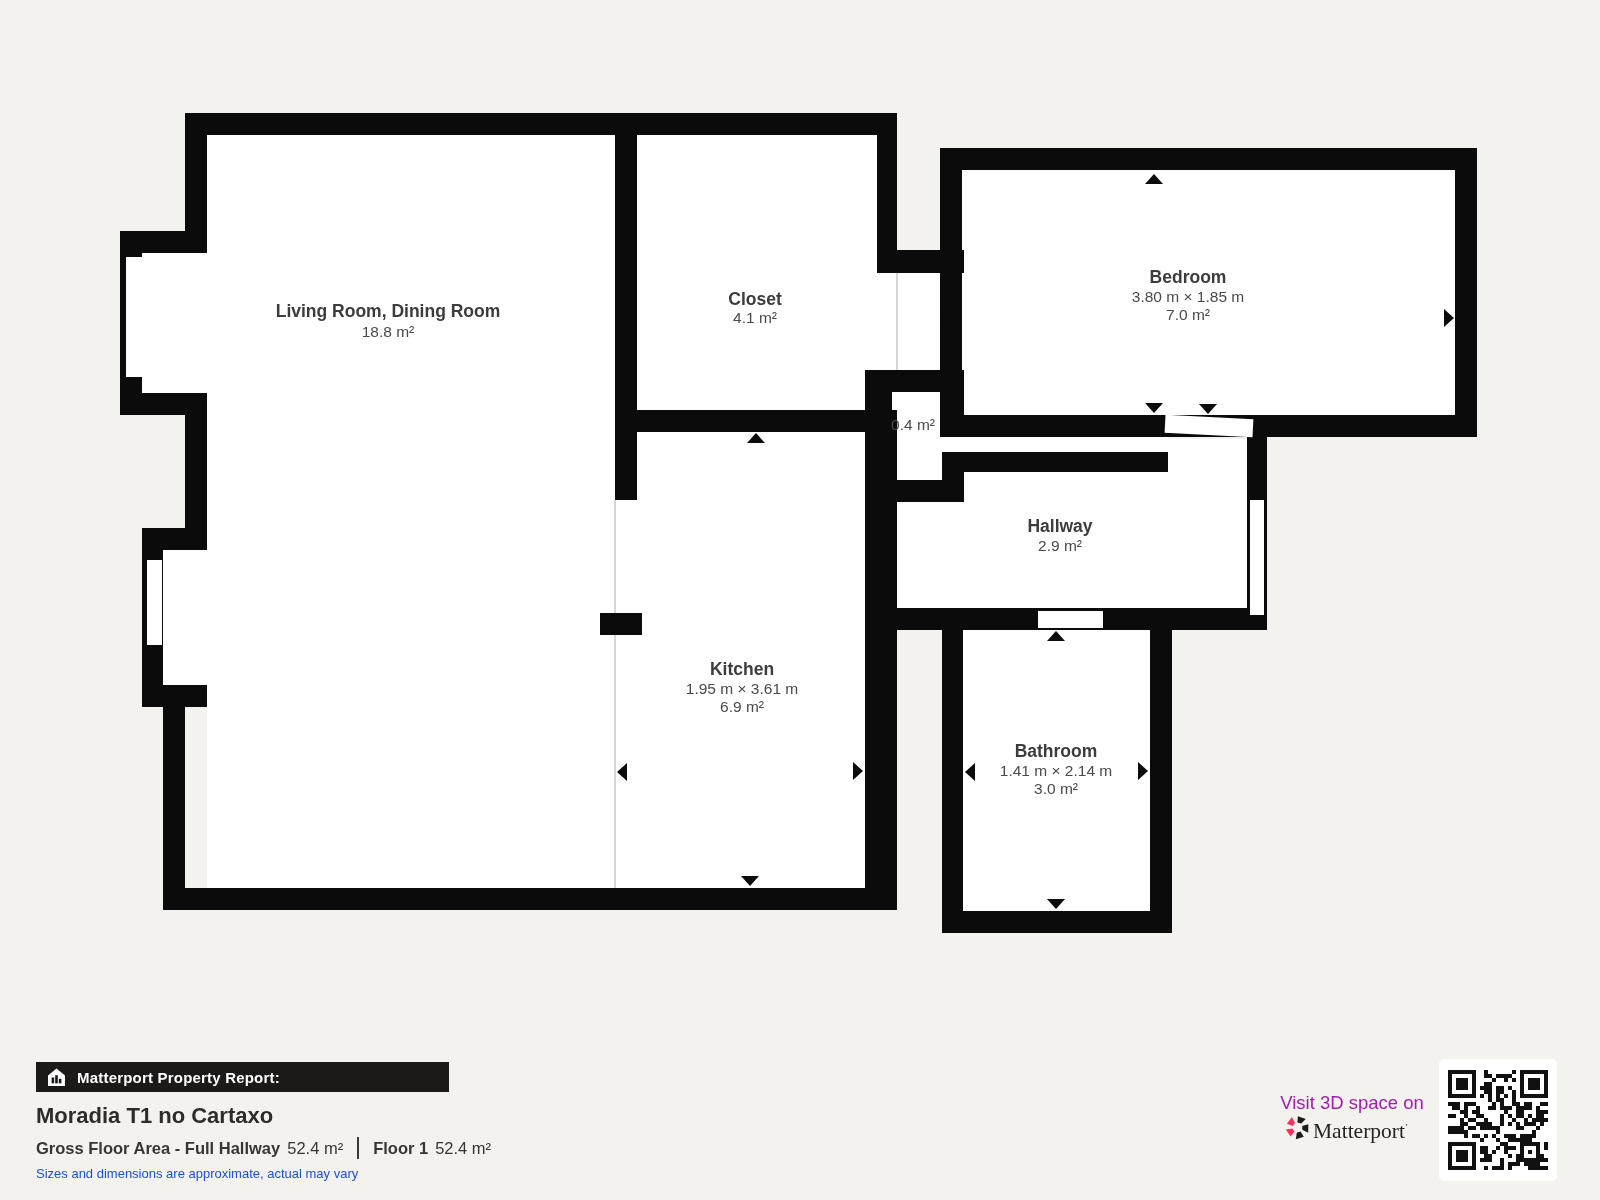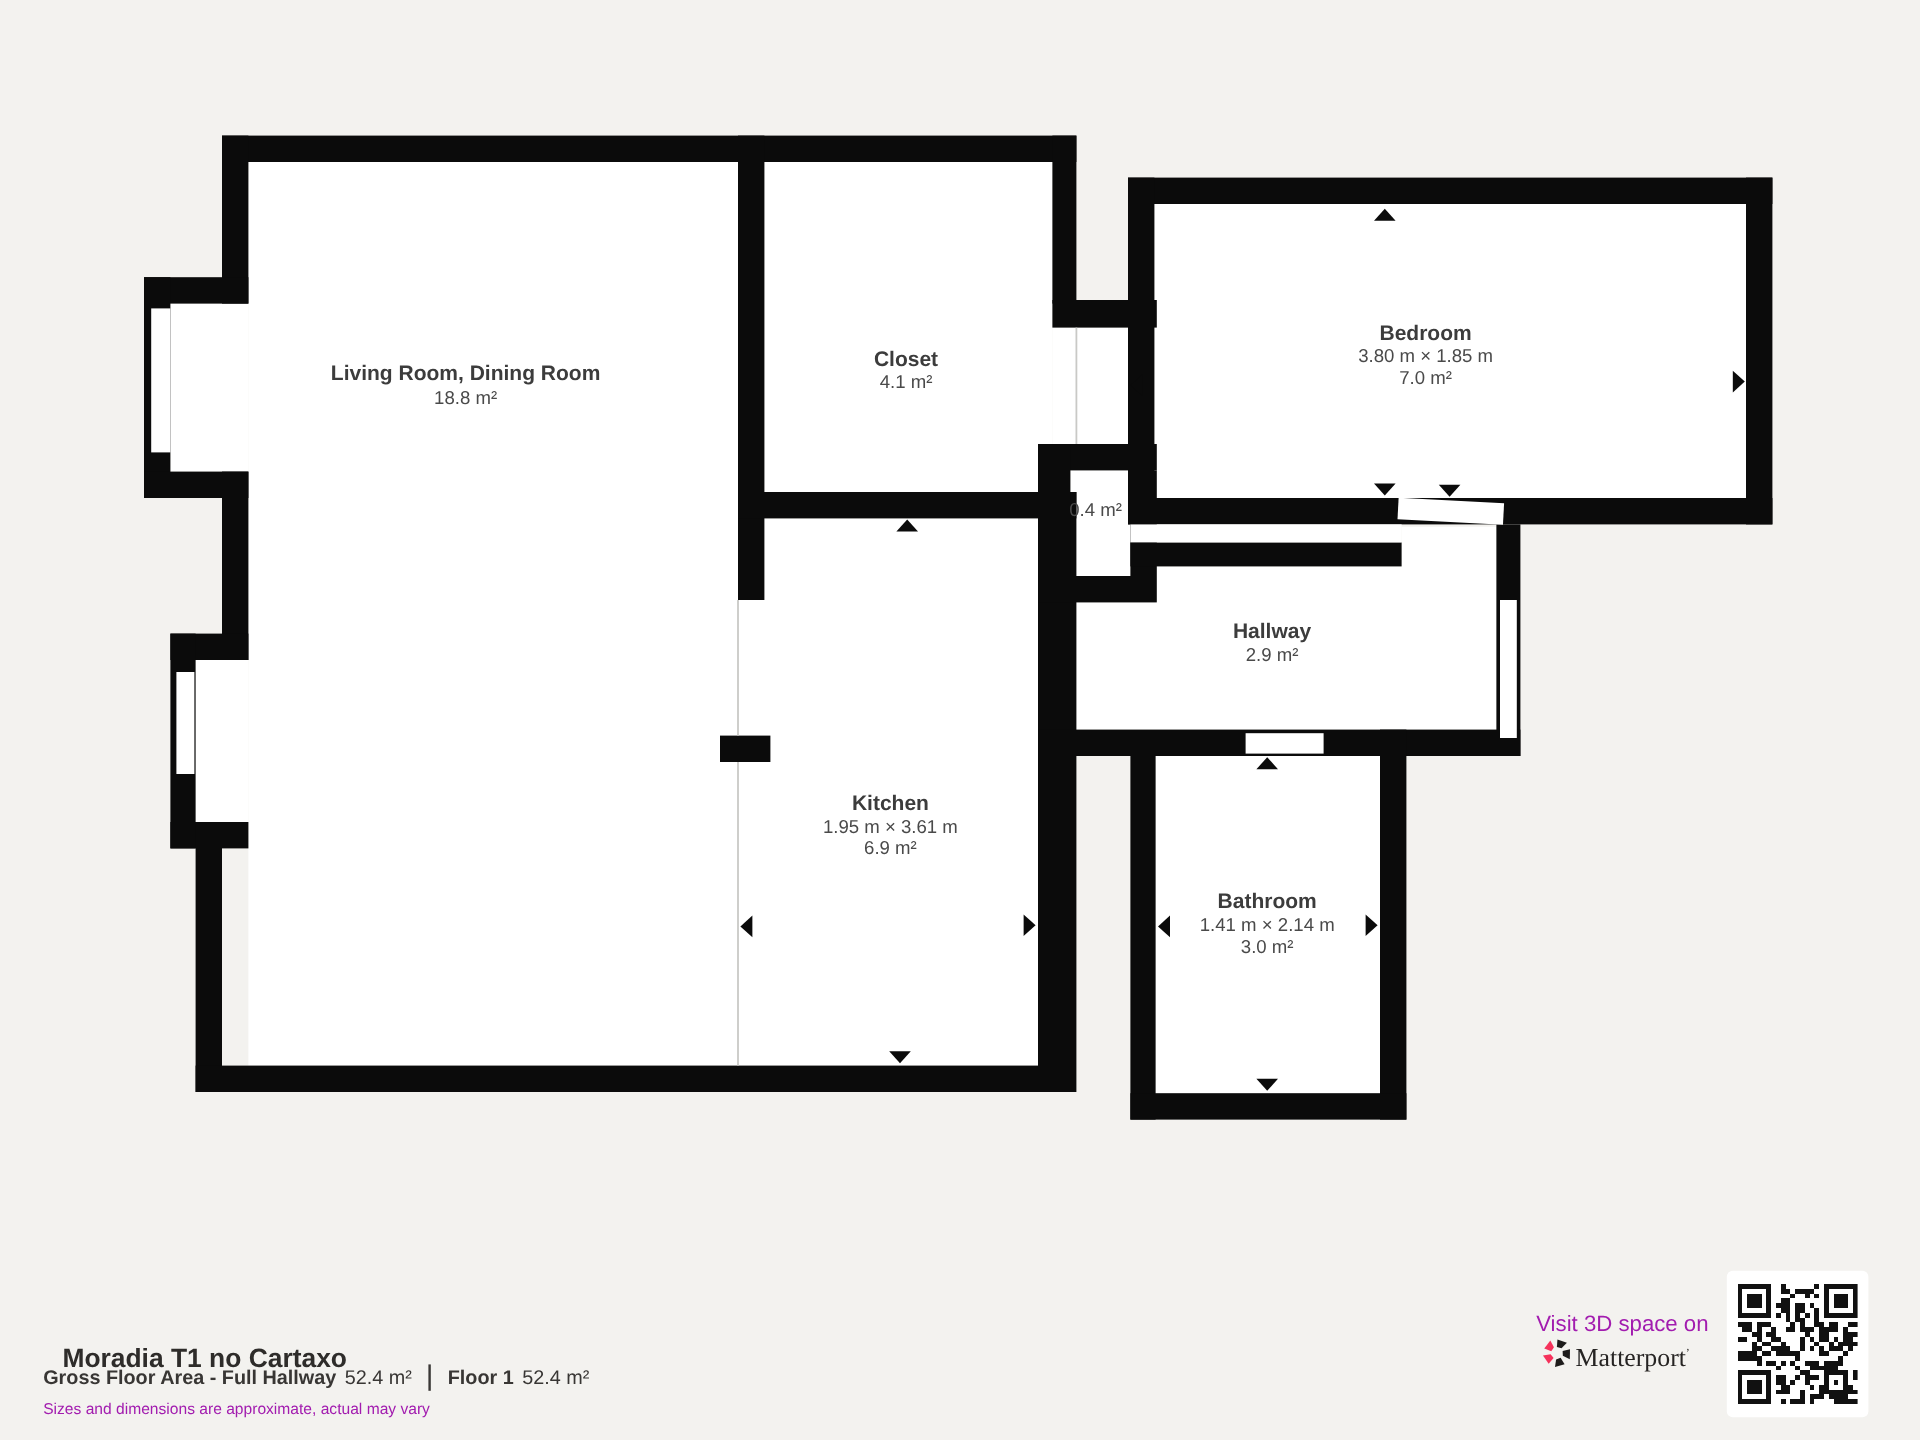--- a/index.html
+++ b/index.html
@@ -5,26 +5,26 @@
   html,body{margin:0;padding:0;}
   body{font-family:"Liberation Sans", sans-serif;}
   .canvas{position:relative;width:1600px;height:1200px;background:#f3f2ef;overflow:hidden;}
   #floorplan{position:absolute;left:0;top:0;}
   .room-title{font-weight:bold;font-size:17.5px;fill:#3c3c3c;}
   .room-line{font-size:15.5px;fill:#4a4a4a;}
   
   .report-bar{position:absolute;left:36px;top:1062px;width:413px;height:30px;background:#1b1a19;
     color:#ffffff;display:flex;align-items:center;gap:11px;padding-left:11px;box-sizing:border-box;
     font-size:15px;font-weight:bold;letter-spacing:.2px;}
-  .property-title{position:absolute;left:36px;top:1103px;margin:16px;font-size:22px;font-weight:bold;color:#2e2c2a;}
+  .property-title{position:absolute;left:36px;top:1103px;margin:0;font-size:22px;font-weight:bold;color:#2e2c2a;}
   .stats{position:absolute;left:36px;top:1137px;font-size:16.5px;color:#383634;display:flex;align-items:center;}
   .stats .b{font-weight:bold;}
   .stats .v{margin-left:7px;}
   .stats .divider{width:2px;height:22px;background:#3a3836;margin:0 14px;}
-  .note{position:absolute;left:36px;top:1166px;font-size:13px;color:#a21caf;}
+  .note{position:absolute;left:36px;top:1166px;font-size:13px;color:#1d4ed8;}
   
   .visit{position:absolute;left:1272px;top:1092px;width:160px;text-align:center;font-size:18.5px;color:#a21caf;}
   .brandrow{position:absolute;left:1284px;top:1114px;display:flex;align-items:flex-start;gap:2px;}
   .wordmark{font-family:"Liberation Serif", serif;font-size:21.5px;color:#262423;line-height:27px;}
   .tm{font-size:9px;vertical-align:super;color:#262423;}
   .qr-box{position:absolute;left:1439px;top:1059px;width:118px;height:122px;background:#ffffff;border-radius:5px;}
   .qr-box svg{position:absolute;left:9px;top:11px;}
 </style>
 </head>
 <body>
@@ -122,20 +122,29 @@
         <text x="742" y="694" text-anchor="middle" class="room-line">1.95 m × 3.61 m</text>
         <text x="742" y="712" text-anchor="middle" class="room-line">6.9 m²</text>
       </g>
       <g>
         <text x="1056" y="757" text-anchor="middle" class="room-title">Bathroom</text>
         <text x="1056" y="776" text-anchor="middle" class="room-line">1.41 m × 2.14 m</text>
         <text x="1056" y="794" text-anchor="middle" class="room-line">3.0 m²</text>
       </g>
     </svg>
 
+  <div class="report-bar">
+    <svg width="19" height="19" viewBox="0 0 19 19">
+      <path d="M9.5,0.5 L18,7.5 V18 H1 V7.5 Z" fill="#ffffff"></path>
+      <rect x="4.6" y="9.5" width="2.6" height="5.8" fill="#1b1a19"></rect>
+      <rect x="8.2" y="7.2" width="2.6" height="8.1" fill="#1b1a19"></rect>
+      <rect x="11.8" y="10.8" width="2.6" height="4.5" fill="#1b1a19"></rect>
+    </svg>
+    <span>Matterport Property Report:</span>
+  </div>
 
   <h1 class="property-title">Moradia T1 no Cartaxo</h1>
 
   <div class="stats">
     <span class="b">Gross Floor Area - Full Hallway</span>
     <span class="v">52.4 m²</span>
     <span class="divider"></span>
     <span class="b">Floor 1</span>
     <span class="v">52.4 m²</span>
   </div>

